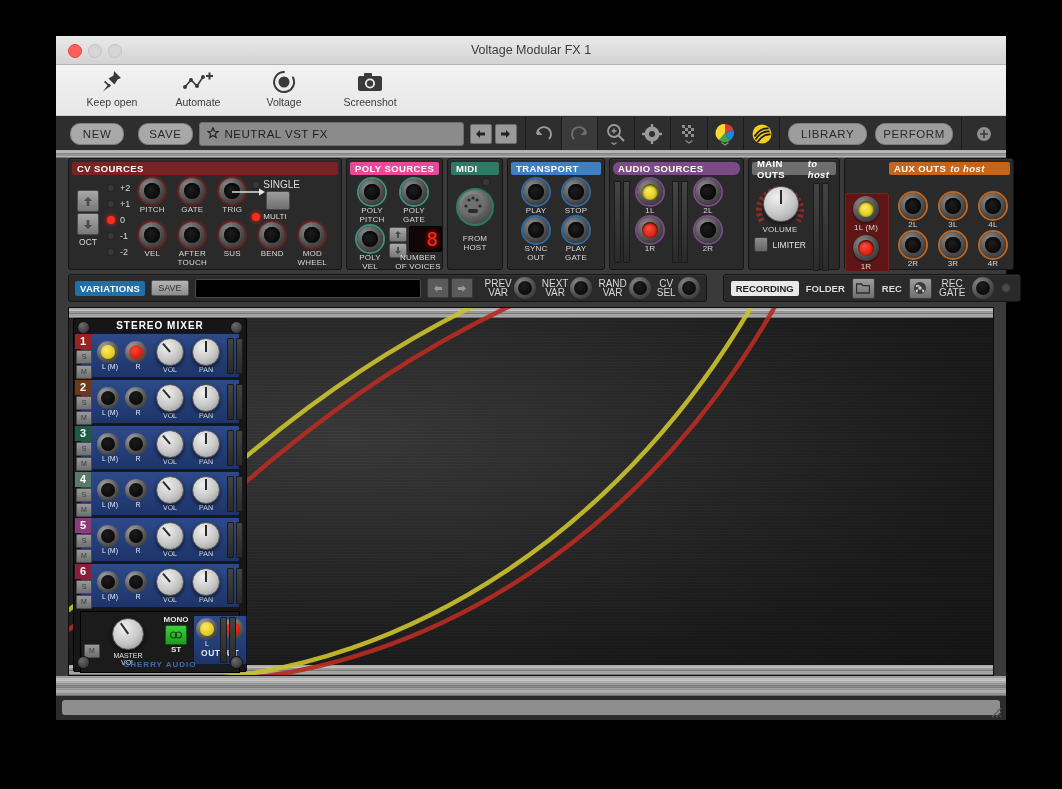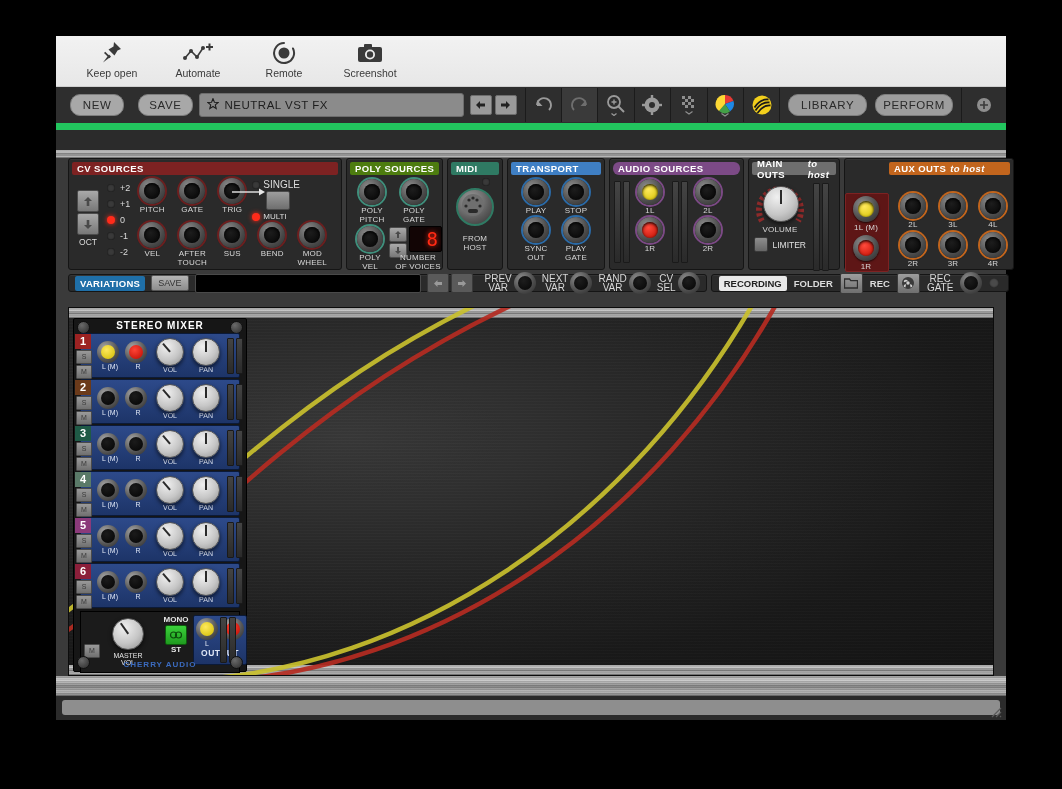--- a/index.html
+++ b/index.html
@@ -93,21 +93,21 @@
 
   
   .knob{border-radius:50%;background:radial-gradient(circle at 38% 30%,#f0f0f0,#c6c6c6 55%,#8f8f8f);
         border:1px solid #555;position:relative;box-shadow:0 2px 4px rgba(0,0,0,.6);cursor:pointer;}
   .knob .ptr{position:absolute;left:50%;top:8%;width:2px;height:42%;background:#2a2a2a;
         transform-origin:50% 100%;margin-left:-1px;}
 
   .meter{width:5px;border-radius:1px;background:linear-gradient(#444,#2a2a2a);border:1px solid #1a1a1a;}
 
   
-  #varbar{position:absolute;left:12px;top:124px;right:3px;height:18px;display:flex;gap:4px;}
+  #varbar{position:absolute;left:12px;top:124px;right:3px;height:28px;display:flex;gap:16px;}
   .vlabel{background:#1f6fa8;color:#fff;font-size:9.5px;font-weight:bold;padding:2px 5px;border-radius:2px;letter-spacing:.3px;}
   .smallbtn{background:linear-gradient(#b5b5b5,#8d8d8d);border:1px solid #555;border-radius:2px;
             font-size:9px;color:#333;padding:2px 6px;cursor:pointer;}
   #varfield{flex:0 0 224px;height:17px;background:#000;border:1px solid #4a4a4a;border-radius:2px;}
   .recbox{background:#e8e8e8;color:#222;font-size:9.5px;font-weight:bold;padding:2px 5px;border-radius:2px;}
 
   
   .mjack{width:22px;height:22px;border-radius:50%;
         background:radial-gradient(circle at 35% 30%,#8c8c8c,#4a4a4a 60%,#2b2b2b);position:relative;cursor:pointer;}
   .mjack::after{content:"";position:absolute;left:4px;top:4px;width:14px;height:14px;border-radius:50%;
@@ -157,20 +157,26 @@
   #bottomrail{position:absolute;left:0;right:0;bottom:24px;height:20px;}
   #statusbar{position:absolute;left:0;right:0;bottom:0;height:24px;background:#2b2b2b;}
   #statusbar .inner{position:absolute;left:6px;right:6px;top:4px;height:15px;background:#8e8e8e;border-radius:3px;}
   .grip{position:absolute;right:4px;bottom:2px;width:14px;height:14px;}
 </style>
 </head>
 <body>
 
 <div id="window">
 
+  <div id="titlebar">
+    <div class="traffic tl-close"></div>
+    <div class="traffic tl-min"></div>
+    <div class="traffic tl-max"></div>
+    <div class="title">Voltage Modular FX 1</div>
+  </div>
 
   <div id="icontools">
     <div class="itool">
       <div class="gl">
         <svg width="22" height="24" viewBox="0 0 22 24">
             <g fill="#3a3a3a">
           <path d="M13 1 L20 8 L16.5 9.5 L13.5 14.5 L7.5 8.5 L12.5 5.5 Z"></path>
           <rect x="2.5" y="13" width="7.5" height="1.7" transform="rotate(45 6 14)"></rect>
           <path d="M8 13.5 L2 21.5 L10 15.5 Z"></path>
         </g>
@@ -196,21 +202,21 @@
       </div>
       <div class="lb">Automate</div>
     </div>
     <div class="itool">
       <div class="gl">
         <svg width="24" height="24" viewBox="0 0 24 24">
           <path d="M12 2 a10 10 0 1 0 9 5.5" stroke="#3a3a3a" stroke-width="2" fill="none" stroke-linecap="round"></path>
           <circle cx="12" cy="12" r="5.5" fill="#3a3a3a"></circle>
         </svg>
       </div>
-      <div class="lb">Remote</div>
+      <div class="lb">Voltage</div>
     </div>
     <div class="itool">
       <div class="gl">
         <svg width="26" height="22" viewBox="0 0 26 22">
             <g fill="#3a3a3a">
           <rect x="1" y="5" width="24" height="15" rx="2"></rect>
           <rect x="7" y="2" width="8" height="4" rx="1"></rect>
             </g>
           <circle cx="13" cy="12.5" r="5" fill="#eeeeee"></circle>
             <circle cx="13" cy="12.5" r="3.2" fill="#3a3a3a"></circle>
@@ -433,21 +439,21 @@
                   <div class="jack"></div>
                   <div class="jack-l" style="white-space:pre-line;">MOD
 WHEEL</div>
                 </div>
             </div>
           </div>
         </div>
       </div>
 
       <div class="panel" style="flex:0 0 92px;">
-        <div class="phdr" style="background:#4d7c0f;">POLY SOURCES</div>
+        <div class="phdr" style="background:#ec4899;">POLY SOURCES</div>
         <div style="display:flex;padding:4px 0 0 4px;">
           <div class="jackwrap ringgrn" style="width:42px;">
             <div class="jack"></div>
             <div class="jack-l" style="white-space:pre-line;">POLY
 PITCH</div>
           </div>
           <div class="jackwrap ringgrn" style="width:42px;">
             <div class="jack"></div>
             <div class="jack-l" style="white-space:pre-line;">POLY
 GATE</div>

